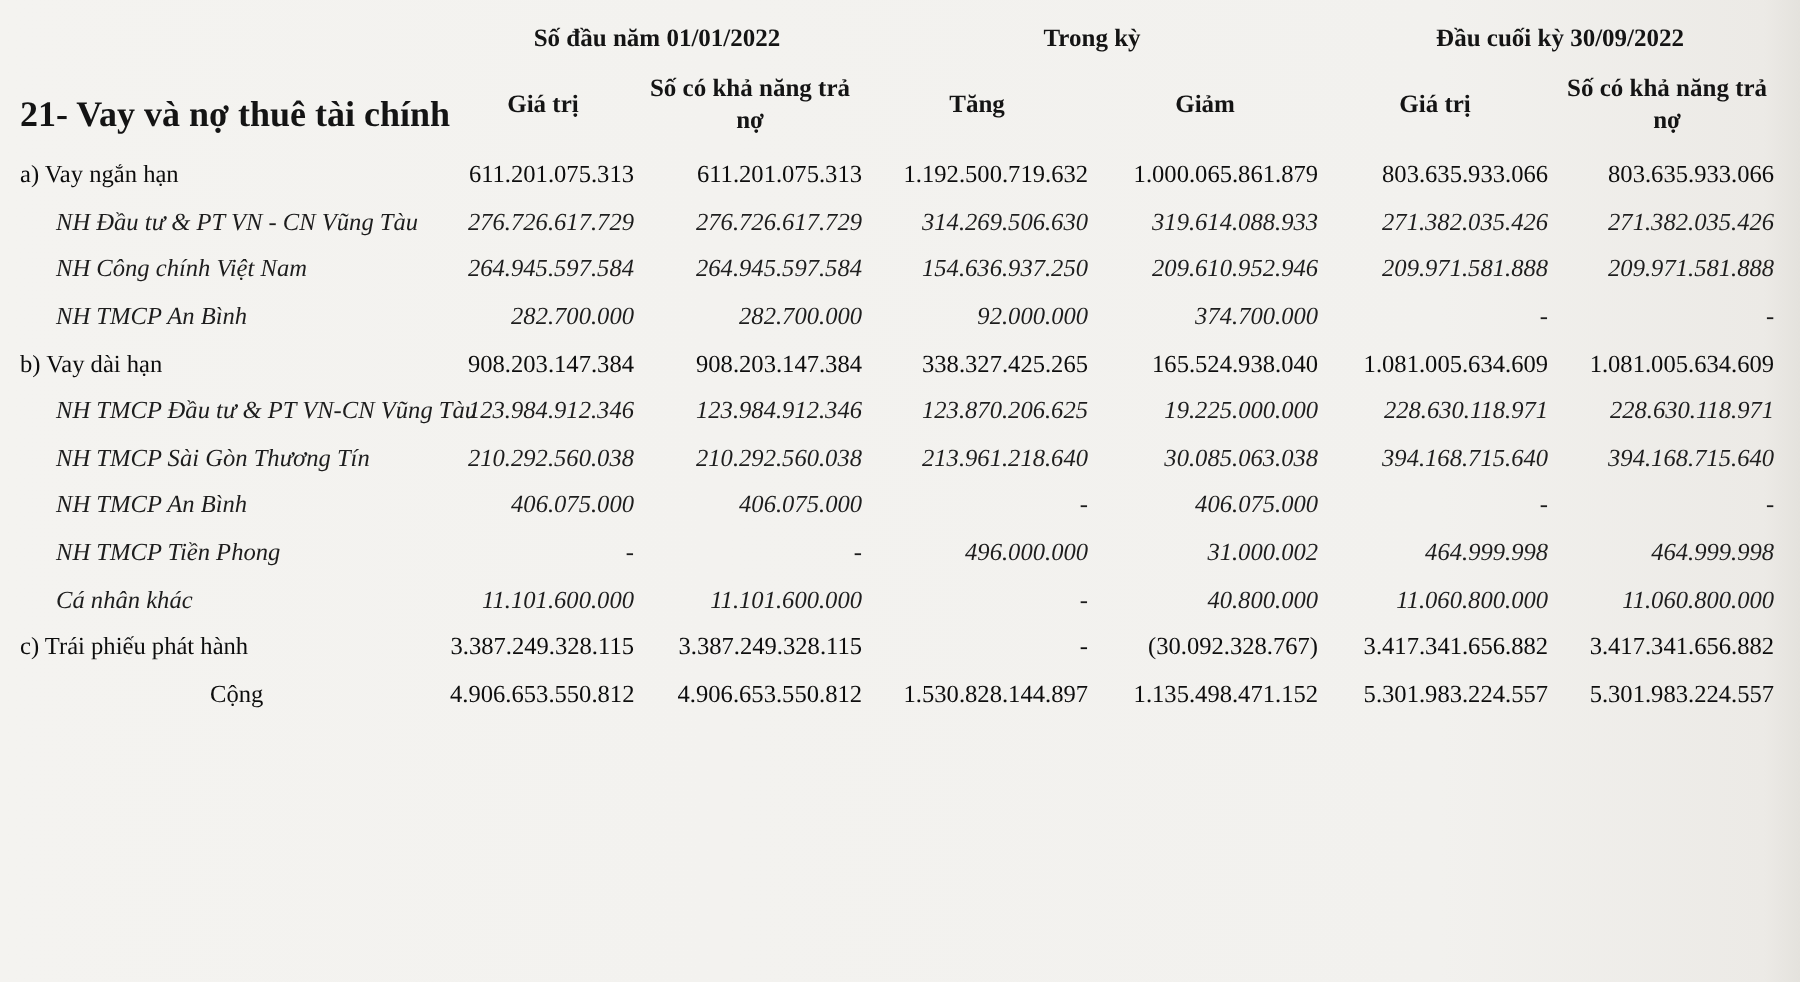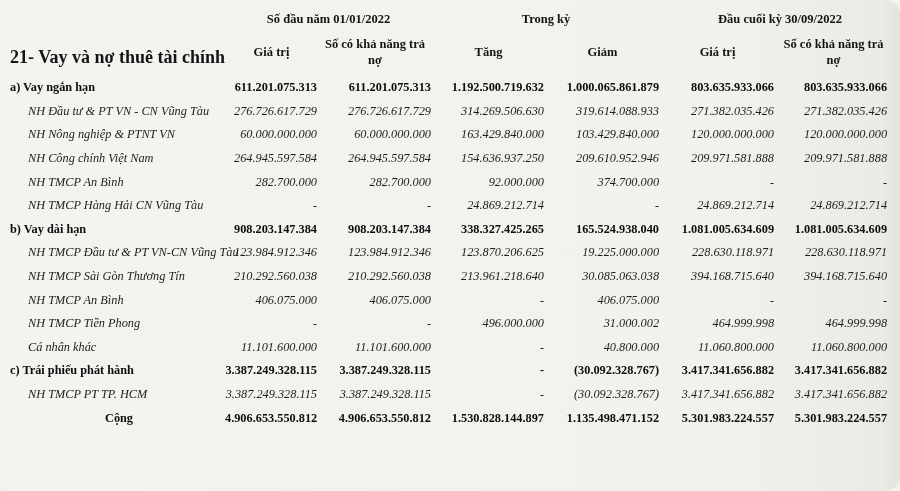--- a/index.html
+++ b/index.html
@@ -13,21 +13,20 @@
     font-family: "Liberation Serif", "DejaVu Serif", serif;
     color: #141414;
     overflow: hidden;
   }
   .page {
     width: 900px;
     height: 491px;
     background: linear-gradient(90deg, #f4f3f0 0%, #f2f1ee 80%, #eceae6 98%, #e4e2dd 100%);
     box-sizing: border-box;
     padding-top: 4px;
-    border-radius: 15px;
   }
   table.fin {
     width: 900px;
     border-collapse: collapse;
     table-layout: fixed;
   }
   table.fin col.c-label { width: 225px; }
   table.fin col.c2 { width: 93px; }
   table.fin col.c3 { width: 114px; }
   table.fin col.c4 { width: 113px; }
@@ -80,21 +79,21 @@
   }
   td.num-cell {
     text-align: right;
     padding-right: 1px;
   }
   td.num-cell:last-child {
     padding-right: 13px;
   }
   tr.row-section td,
   tr.row-total td {
-    font-weight: bold;
+    font-weight: normal;
     color: #0d0d0d;
     margin-left: 12px;
   }
   tr.row-section td.label-cell {
     padding-left: 10px;
   }
   tr.row-item td {
     font-style: italic;
     color: #1d1d1d;
   }
@@ -149,54 +148,36 @@
         <tr class="row-item">
           <td class="label-cell">NH Đầu tư &amp; PT VN - CN Vũng Tàu</td>
           <td class="num-cell">276.726.617.729</td>
           <td class="num-cell">276.726.617.729</td>
           <td class="num-cell">314.269.506.630</td>
           <td class="num-cell">319.614.088.933</td>
           <td class="num-cell">271.382.035.426</td>
           <td class="num-cell">271.382.035.426</td>
         </tr>
         <tr class="row-item">
-          <td class="label-cell">NH Nông nghiệp &amp; PTNT VN</td>
-          <td class="num-cell">60.000.000.000</td>
-          <td class="num-cell">60.000.000.000</td>
-          <td class="num-cell">163.429.840.000</td>
-          <td class="num-cell">103.429.840.000</td>
-          <td class="num-cell">120.000.000.000</td>
-          <td class="num-cell">120.000.000.000</td>
-        </tr>
-        <tr class="row-item">
           <td class="label-cell">NH Công chính Việt Nam</td>
           <td class="num-cell">264.945.597.584</td>
           <td class="num-cell">264.945.597.584</td>
           <td class="num-cell">154.636.937.250</td>
           <td class="num-cell">209.610.952.946</td>
           <td class="num-cell">209.971.581.888</td>
           <td class="num-cell">209.971.581.888</td>
         </tr>
         <tr class="row-item">
           <td class="label-cell">NH TMCP An Bình</td>
           <td class="num-cell">282.700.000</td>
           <td class="num-cell">282.700.000</td>
           <td class="num-cell">92.000.000</td>
           <td class="num-cell">374.700.000</td>
           <td class="num-cell">-</td>
           <td class="num-cell">-</td>
-        </tr>
-        <tr class="row-item">
-          <td class="label-cell">NH TMCP Hàng Hải CN Vũng Tàu</td>
-          <td class="num-cell">-</td>
-          <td class="num-cell">-</td>
-          <td class="num-cell">24.869.212.714</td>
-          <td class="num-cell">-</td>
-          <td class="num-cell">24.869.212.714</td>
-          <td class="num-cell">24.869.212.714</td>
         </tr>
         <tr class="row-section">
           <td class="label-cell">b) Vay dài hạn</td>
           <td class="num-cell">908.203.147.384</td>
           <td class="num-cell">908.203.147.384</td>
           <td class="num-cell">338.327.425.265</td>
           <td class="num-cell">165.524.938.040</td>
           <td class="num-cell">1.081.005.634.609</td>
           <td class="num-cell">1.081.005.634.609</td>
         </tr>
@@ -247,29 +228,20 @@
         </tr>
         <tr class="row-section">
           <td class="label-cell">c) Trái phiếu phát hành</td>
           <td class="num-cell">3.387.249.328.115</td>
           <td class="num-cell">3.387.249.328.115</td>
           <td class="num-cell">-</td>
           <td class="num-cell">(30.092.328.767)</td>
           <td class="num-cell">3.417.341.656.882</td>
           <td class="num-cell">3.417.341.656.882</td>
         </tr>
-        <tr class="row-item">
-          <td class="label-cell">NH TMCP PT TP. HCM</td>
-          <td class="num-cell">3.387.249.328.115</td>
-          <td class="num-cell">3.387.249.328.115</td>
-          <td class="num-cell">-</td>
-          <td class="num-cell">(30.092.328.767)</td>
-          <td class="num-cell">3.417.341.656.882</td>
-          <td class="num-cell">3.417.341.656.882</td>
-        </tr>
         <tr class="row-total">
           <td class="label-cell">Cộng</td>
           <td class="num-cell">4.906.653.550.812</td>
           <td class="num-cell">4.906.653.550.812</td>
           <td class="num-cell">1.530.828.144.897</td>
           <td class="num-cell">1.135.498.471.152</td>
           <td class="num-cell">5.301.983.224.557</td>
           <td class="num-cell">5.301.983.224.557</td>
         </tr>
       </tbody>

